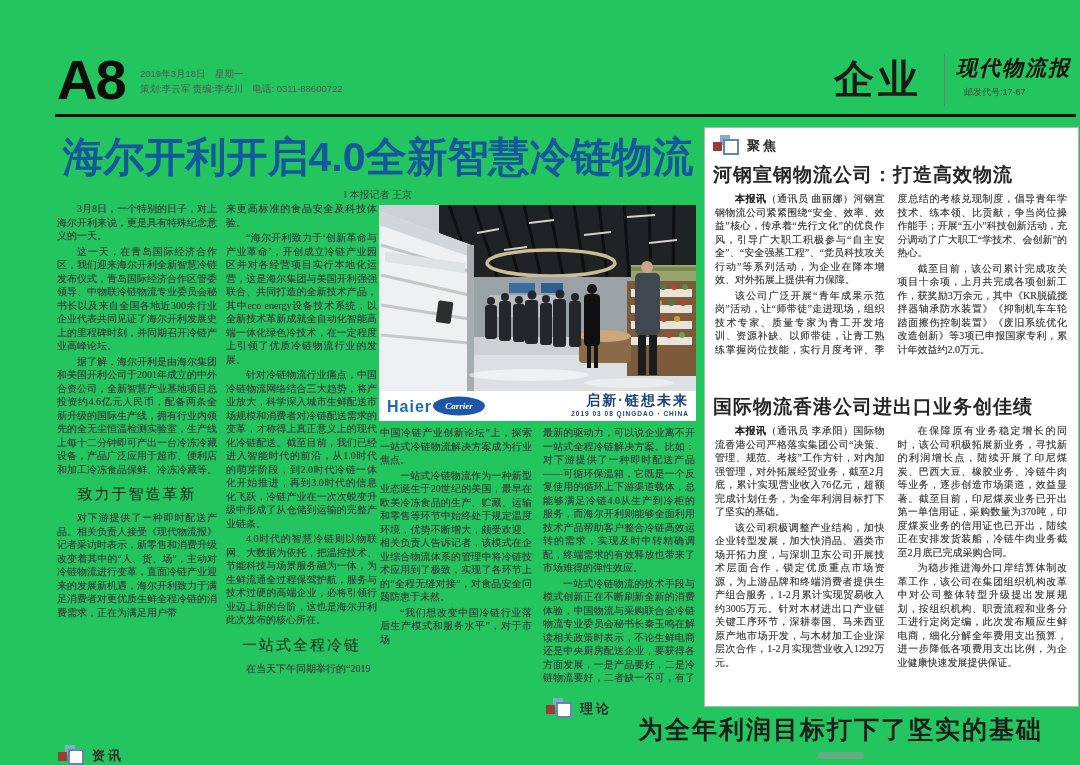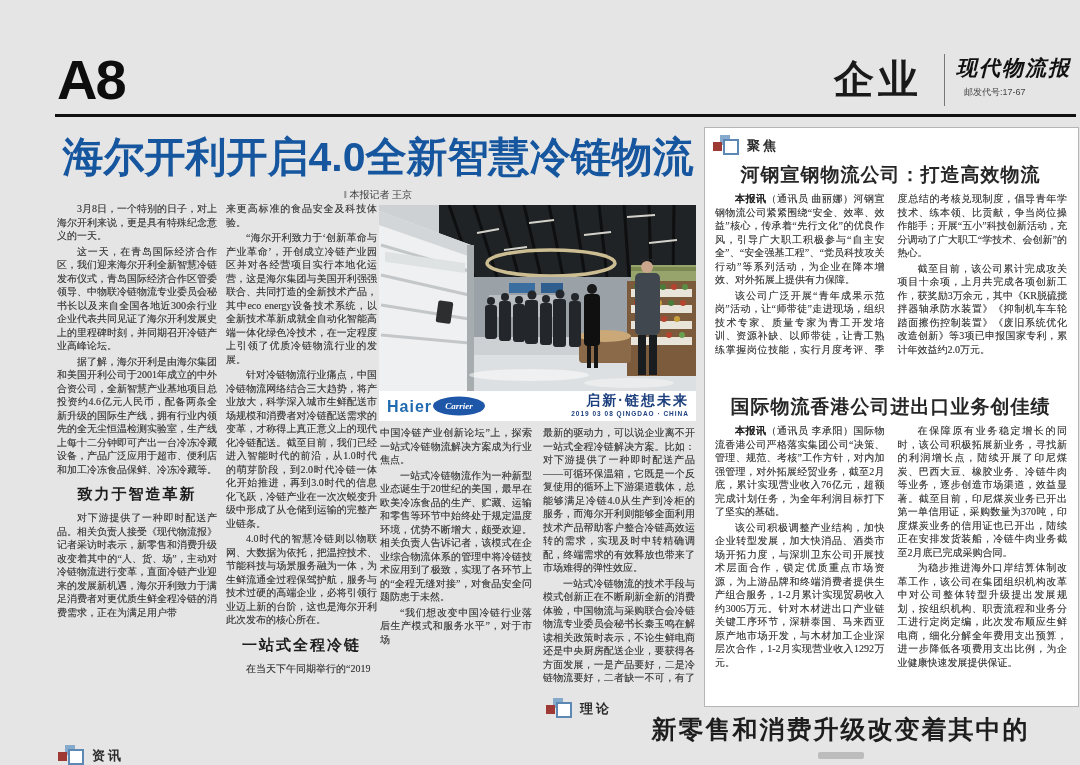--- a/index.html
+++ b/index.html
@@ -1,20 +1,20 @@
 <!DOCTYPE html>
 <html><head>
 <meta charset="utf-8">
 <style>
   html,body{margin:0;padding:0;}
   body{
     width:1080px;height:765px;overflow:hidden;background:#ffffff;
     font-family:"Liberation Sans", sans-serif;color:#333;position:relative;
   }
-  #page{position:absolute;left:0;top:0;width:1080px;height:765px;background:#e5e5e5;}
+  #page{position:absolute;left:0;top:0;width:1080px;height:765px;background:#22c55e;}
 
   
   .pageno{position:absolute;left:57px;top:52px;font-size:56px;font-weight:900;
     letter-spacing:-2px;color:#0d0d0d;font-family:"Liberation Sans",sans-serif;line-height:1;}
   .dateblock{position:absolute;left:140px;top:66px;font-size:9.5px;color:#555;line-height:15px;}
   .m-right{position:absolute;right:6px;top:50px;width:260px;height:62px;}
   .sect-name{position:absolute;left:20px;top:2px;font-size:40px;font-weight:700;
     font-family:"Liberation Serif",serif;color:#1a1a1a;letter-spacing:4px;}
   .m-div{position:absolute;left:130px;top:4px;width:1px;height:52px;background:#777;}
   .paper-name{position:absolute;left:142px;top:4px;font-size:21px;font-weight:700;font-style:italic;
@@ -26,21 +26,21 @@
   .headline{position:absolute;left:57px;top:134px;width:642px;text-align:center;
     font-size:41px;font-weight:800;color:#15569f;letter-spacing:0px;line-height:1.15;
     font-family:"Liberation Sans",sans-serif;white-space:nowrap;}
   .byline{position:absolute;left:57px;top:188px;width:642px;text-align:center;
     font-size:10px;color:#3b3b3b;font-family:"Liberation Serif",serif;}
 
   .colbody{position:absolute;overflow:hidden;}
   .colbody p{margin:0 0 2px 0;font-size:10px;line-height:13.5px;text-align:justify;
     text-indent:20px;color:#3e3e3e;font-family:"Liberation Serif",serif;
     text-shadow:0 0 0.5px rgba(60,60,60,.6);}
-  .colbody h3{margin:9px 0 7px 0;font-size:15px;font-weight:700;text-align:center;
+  .colbody h3{margin:9px 0 7px 0;font-size:15px;font-weight:400;text-align:center;
     color:#1c1c1c;letter-spacing:2px;font-family:"Liberation Sans",sans-serif;}
   #col1{left:57px;top:202px;width:160px;height:538px;}
   #col2{left:226px;top:202px;width:151px;height:560px;}
   #col3{left:380px;top:426px;width:152px;height:262px;}
   #col4{left:543px;top:426px;width:152px;height:258px;}
 
   
   #photo{position:absolute;left:379px;top:205px;width:317px;height:216px;background:#fff;}
 
   
@@ -48,21 +48,21 @@
   .mk{position:relative;width:28px;height:22px;display:inline-block;flex:0 0 28px;}
   .mk .b{position:absolute;left:7px;top:0px;width:10px;height:10px;background:#85aacb;}
   .mk .r{position:absolute;left:0px;top:7px;width:9px;height:9px;background:#9e3934;}
   .mk .w{position:absolute;left:10px;top:4px;width:12px;height:12px;background:#fff;border:2px solid #5d88b4;}
   .mk-label{font-size:13px;font-weight:700;color:#2a2a2a;letter-spacing:3px;margin-left:6px;
     font-family:"Liberation Sans",sans-serif;}
 
   
   #sidebar{position:absolute;left:704px;top:127px;width:373px;height:578px;
     border:1px solid #b5b5b5;background:#fff;}
-  .sb-title{position:absolute;left:8px;width:355px;text-align:center;font-size:19px;
+  .sb-title{position:absolute;left:8px;width:355px;text-align:left;font-size:19px;
     font-weight:700;color:#262626;letter-spacing:1px;font-family:"Liberation Sans",sans-serif;
     white-space:nowrap;}
   .sb-cols{position:absolute;left:10px;width:352px;overflow:hidden;
     column-count:2;column-gap:13px;}
   .sb-cols p{margin:0 0 2px 0;font-size:10px;line-height:13.5px;text-align:justify;
     text-indent:20px;color:#3e3e3e;font-family:"Liberation Serif",serif;
     text-shadow:0 0 0.5px rgba(60,60,60,.6);}
   .sb-cols .lead{font-weight:700;color:#1f1f1f;}
 
   
@@ -71,20 +71,24 @@
     font-family:"Liberation Sans",sans-serif;}
   .bottom-byline{position:absolute;left:818px;top:752px;width:46px;height:7px;
     background:#9a9a9a;opacity:.55;border-radius:2px;}
 </style>
 </head>
 <body>
 
 <div id="page">
 
   <div class="pageno">A8</div>
+  <div class="dateblock">
+    <div>2019年3月18日　星期一</div>
+    <div>策划:李云军 责编:李友川　电话: 0311-88600722</div>
+  </div>
   <div class="m-right">
     <div class="sect-name">企业</div>
     <div class="m-div"></div>
     <div class="paper-name">现代物流报</div>
     <div class="postal">邮发代号:17-67</div>
   </div>
   <div class="toprule"></div>
 
   <div class="headline">海尔开利开启4.0全新智慧冷链物流</div>
   <div class="byline">‖ 本报记者 王京</div>
@@ -272,21 +276,21 @@
   </div>
 
   <div class="marker" style="left:546px;top:697px;">
     <span class="mk">
       <span class="b"></span>
         <span class="r"></span>
         <span class="w"></span>
     </span>
     <span class="mk-label">理论</span>
   </div>
-  <div class="bottom-headline">新零售和消费升级改变着其中的</div>
+  <div class="bottom-headline">为全年利润目标打下了坚实的基础</div>
   <div class="bottom-byline"></div>
 
   <div class="marker" style="left:58px;top:744px;">
     <span class="mk">
       <span class="b"></span>
         <span class="r"></span>
         <span class="w"></span>
     </span>
     <span class="mk-label">资讯</span>
   </div>

